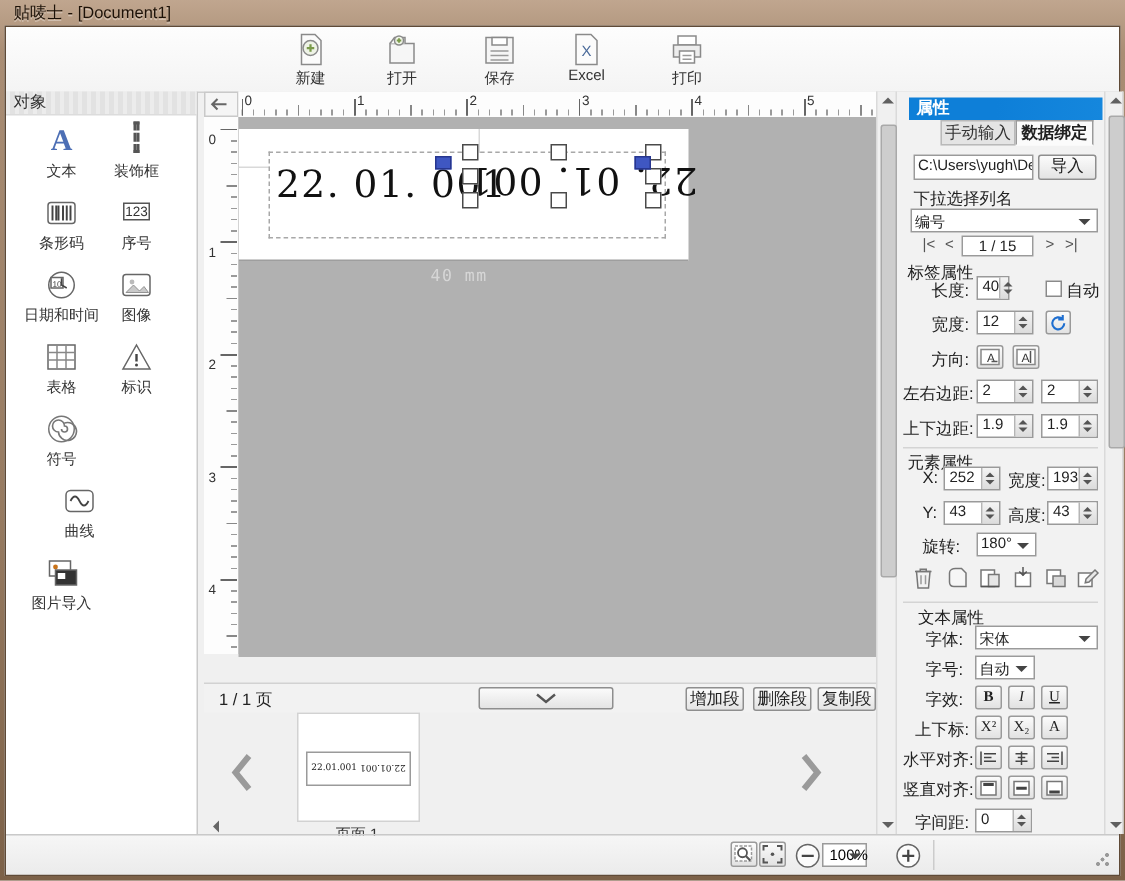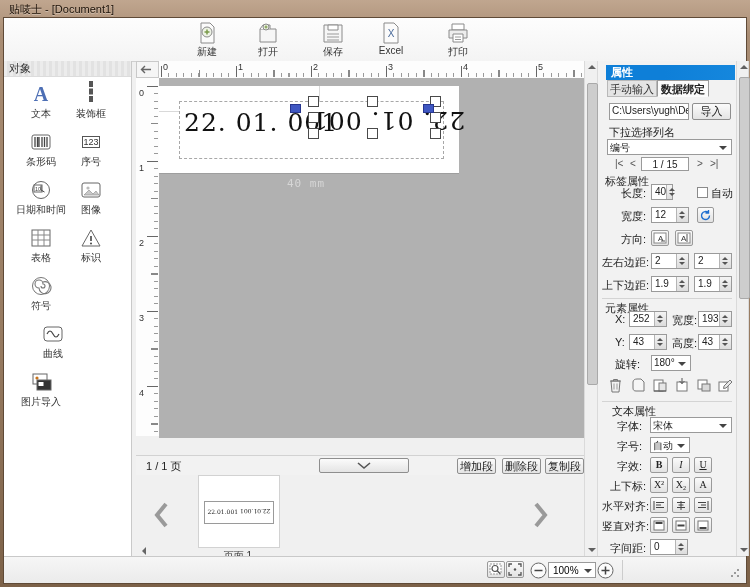--- a/index.html
+++ b/index.html
@@ -69,42 +69,42 @@
   
   .vscroll{position:absolute;top:43px;bottom:27px;width:14px;background:#f0f0f0;border-left:1px solid #dadada;border-right:1px solid #dadada;box-sizing:border-box;}
   .sb-arrow{position:absolute;left:3px;width:0;height:0;border:4px solid transparent;}
   .sb-up{top:4px;border-bottom-color:#606060;border-top-width:0;}
   .sb-down{bottom:4px;border-top-color:#606060;border-bottom-width:0;}
   .sb-thumb{position:absolute;left:2px;width:9px;background:#cdcdcd;border:1px solid #a9a9a9;border-radius:2px;}
   
   .props{position:absolute;left:594px;top:43px;width:138px;bottom:27px;background:#f2f2f2;font-size:11px;color:#222;}
   .bluehead{position:absolute;left:8px;right:1px;top:4px;height:15px;background:linear-gradient(90deg,#0e7fd8 0 45%,#1587dd);
             color:#fff;font-weight:bold;font-size:11px;line-height:15px;padding-left:5px;}
-  .tab{position:absolute;top:19px;height:17px;font-size:11px;line-height:17px;text-align:center;box-sizing:border-box;}
+  .tab{position:absolute;top:19px;height:17px;font-size:11px;line-height:17px;text-align:center;box-sizing:border-box;margin-left:20px;}
   .tab-inactive{background:#e4e4e4;border:1px solid #b9b9b9;color:#333;}
   .tab-active{background:#fbfbfb;border:1px solid #9a9a9a;border-bottom-color:#fbfbfb;font-weight:bold;}
   .field{background:#fff;border:1px solid #9a9a9a;box-sizing:border-box;position:absolute;font-size:10px;
          padding:1px 2px;white-space:nowrap;overflow:hidden;}
   .plabel{position:absolute;font-size:11px;color:#222;white-space:nowrap;}
   .sectitle{position:absolute;font-size:11px;color:#222;}
   .spin{position:absolute;height:16px;background:#fff;border:1px solid #9a9a9a;box-sizing:border-box;display:flex;}
   .spin .val{flex:1;font-size:10px;padding:1px 0 0 3px;}
   .spin .arrows{width:11px;background:linear-gradient(#f4f4f4,#dcdcdc);border-left:1px solid #b5b5b5;position:relative;}
   .spin .arrows:before{content:"";position:absolute;left:2px;top:3px;border:3px solid transparent;border-bottom-color:#555;border-top-width:0;}
   .spin .arrows:after{content:"";position:absolute;left:2px;bottom:3px;border:3px solid transparent;border-top-color:#555;border-bottom-width:0;}
   .dropdown{position:absolute;background:#fff;border:1px solid #9a9a9a;box-sizing:border-box;height:16px;font-size:10px;padding:1px 2px;}
   .dropdown:after{content:"";position:absolute;right:4px;top:6px;border:4px solid transparent;border-top-color:#444;border-bottom-width:0;}
   .checkbox{position:absolute;width:11px;height:11px;background:#fff;border:1px solid #8a8a8a;box-sizing:border-box;}
   .sep{position:absolute;left:4px;right:4px;height:1px;background:#d4d4d4;}
   .minibtn{position:absolute;width:18px;height:16px;background:linear-gradient(#fbfbfb,#e2e2e2);border:1px solid #9a9a9a;
            border-radius:2px;box-sizing:border-box;text-align:center;font-size:10px;line-height:14px;color:#222;}
   .navtxt{position:absolute;font-size:10px;color:#555;top:2px;}
   
   .statusbar{position:absolute;left:0;right:0;bottom:0;height:26px;background:linear-gradient(#f6f6f6,#ebebeb);border-top:1px solid #c9c9c9;}
-  .zoomsel{position:absolute;left:544px;top:5px;width:48px;height:16px;background:#fff;border:1px solid #9a9a9a;
+  .zoomsel{position:absolute;left:544px;top:5px;width:30px;height:16px;background:#fff;border:1px solid #9a9a9a;
            font-size:10px;padding:2px 0 4px 4px;box-sizing:border-box;}
   .zoomsel:after{content:"";position:absolute;right:3px;top:6px;border:4px solid transparent;border-top-color:#444;border-bottom-width:0;}
   .grip{position:absolute;right:6px;bottom:5px;width:10px;height:10px;
         background:radial-gradient(circle at 8px 2px,#9a9a9a 1.2px,transparent 1.5px),
                    radial-gradient(circle at 8px 8px,#9a9a9a 1.2px,transparent 1.5px),
                    radial-gradient(circle at 2px 8px,#9a9a9a 1.2px,transparent 1.5px),
                    radial-gradient(circle at 5px 5px,#9a9a9a 1.2px,transparent 1.5px);}
   svg{display:block;}
 </style>
 </head>

